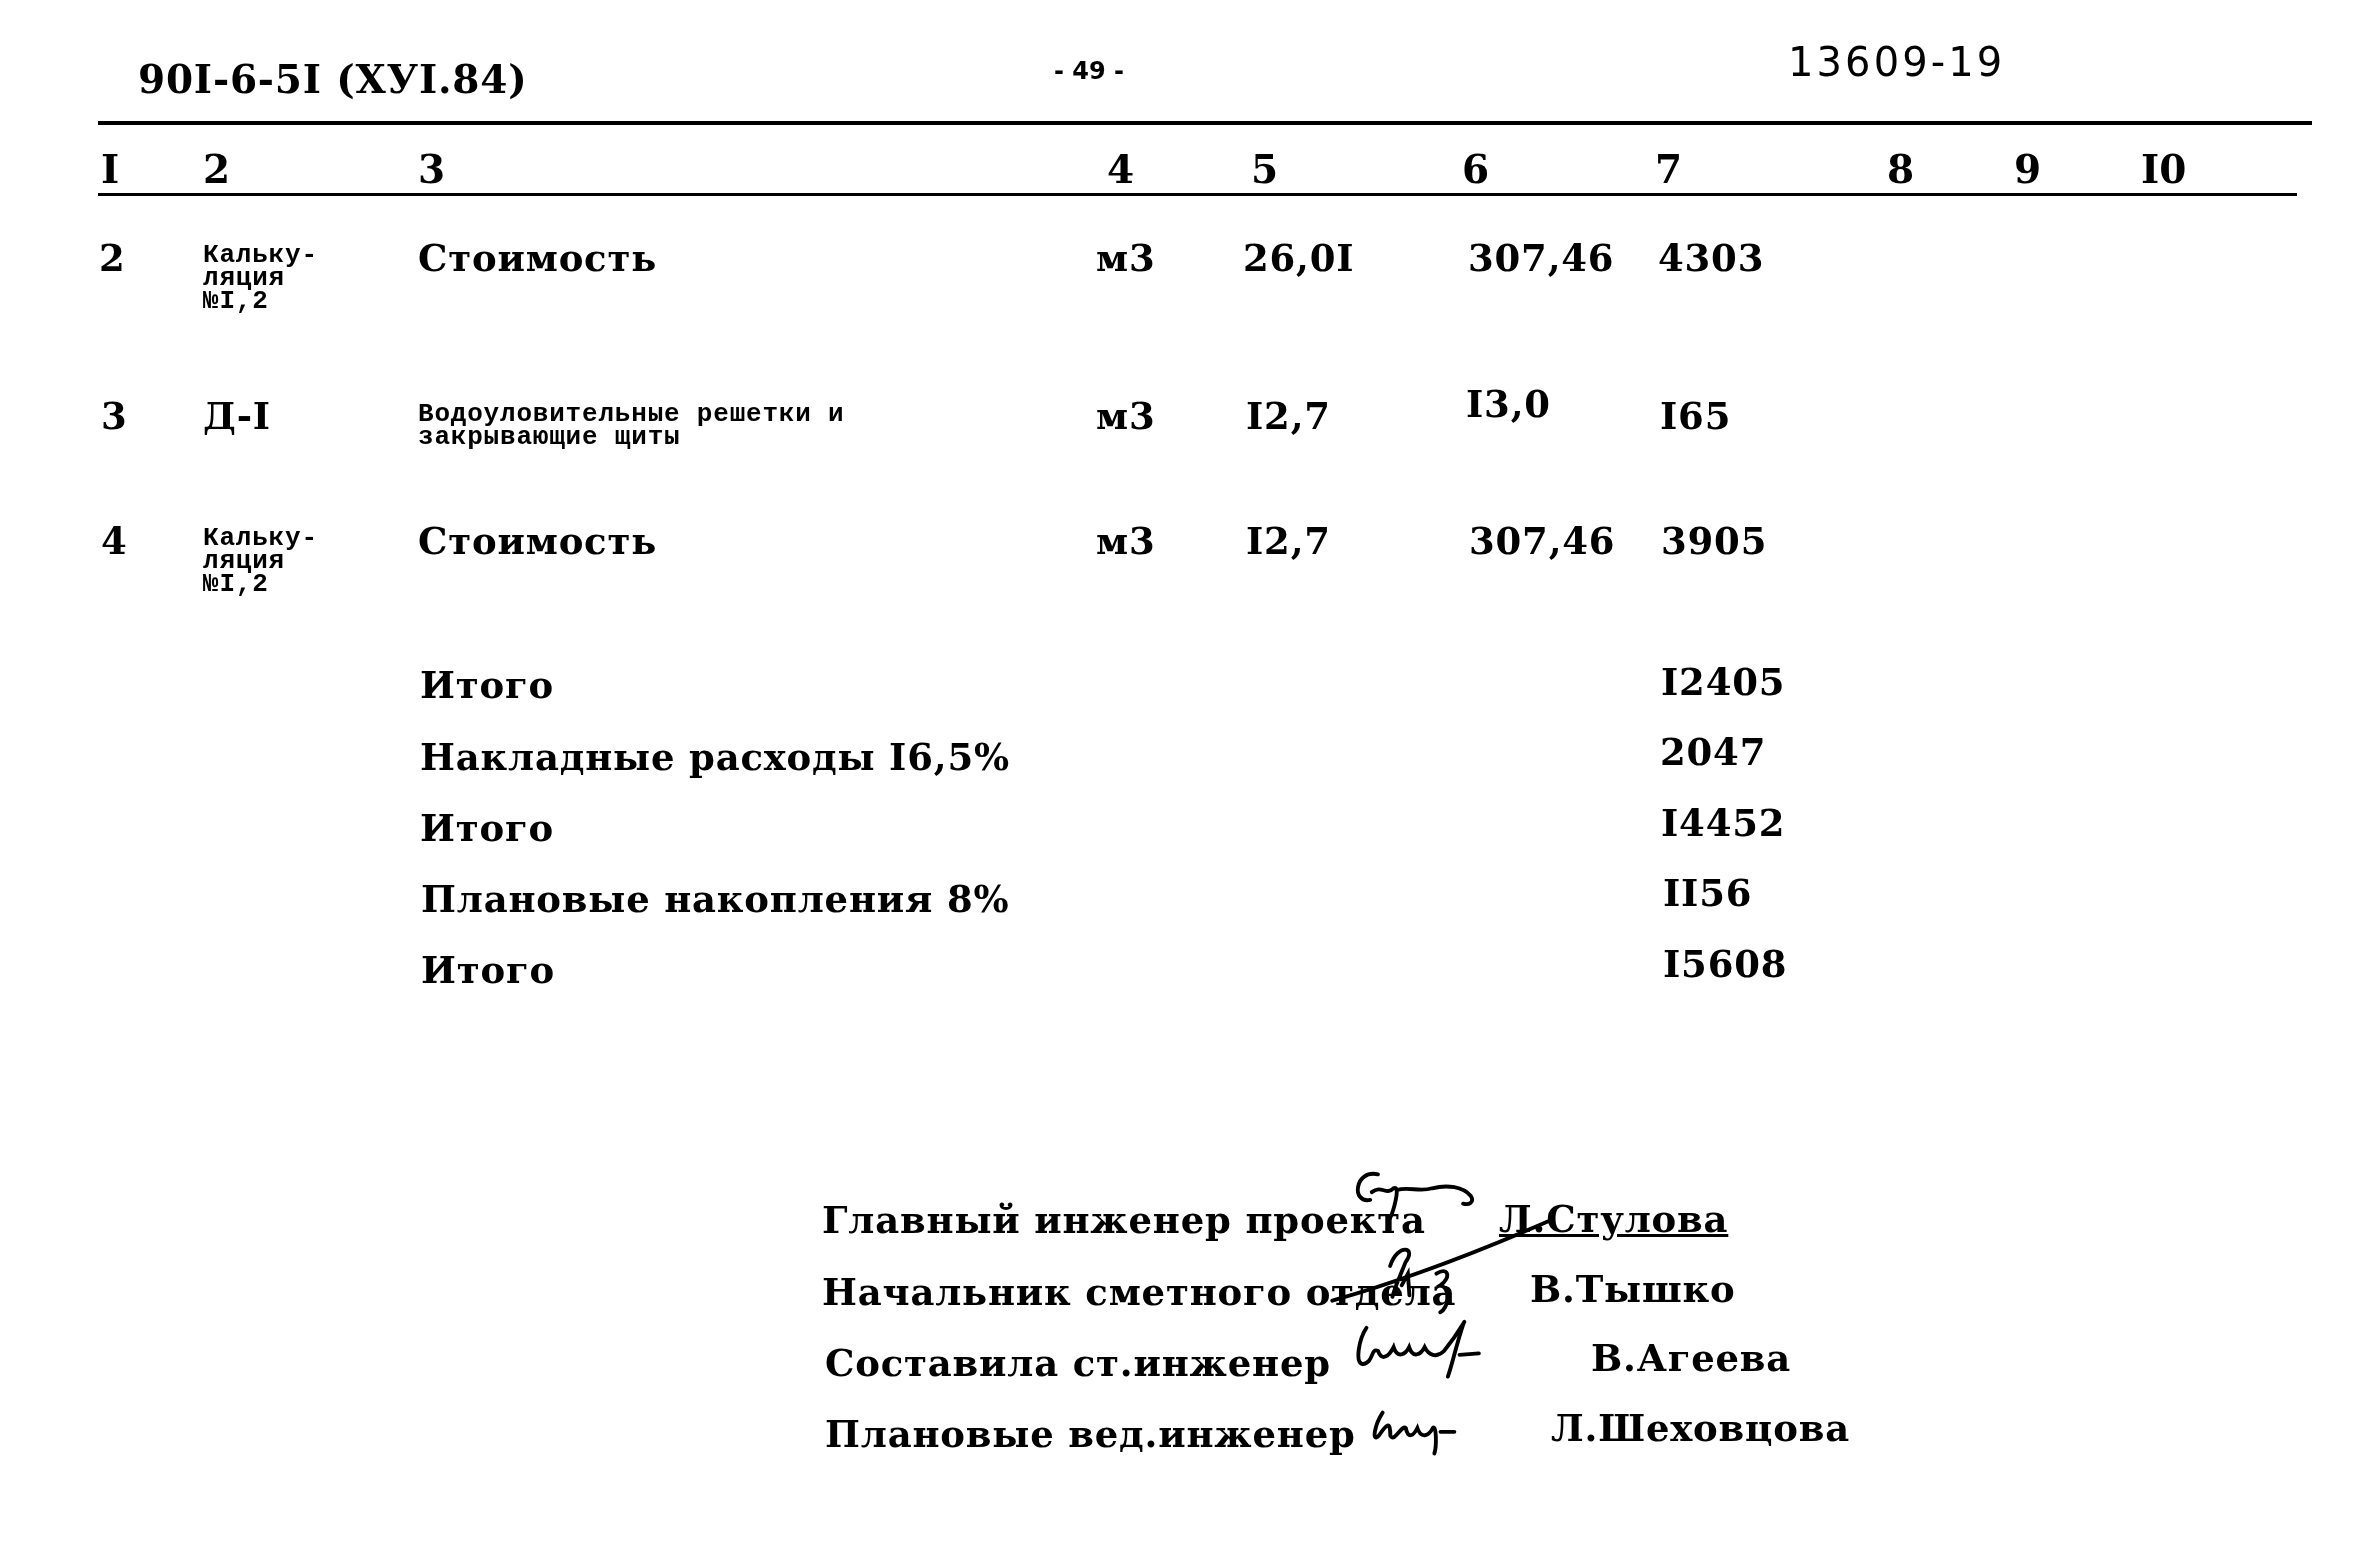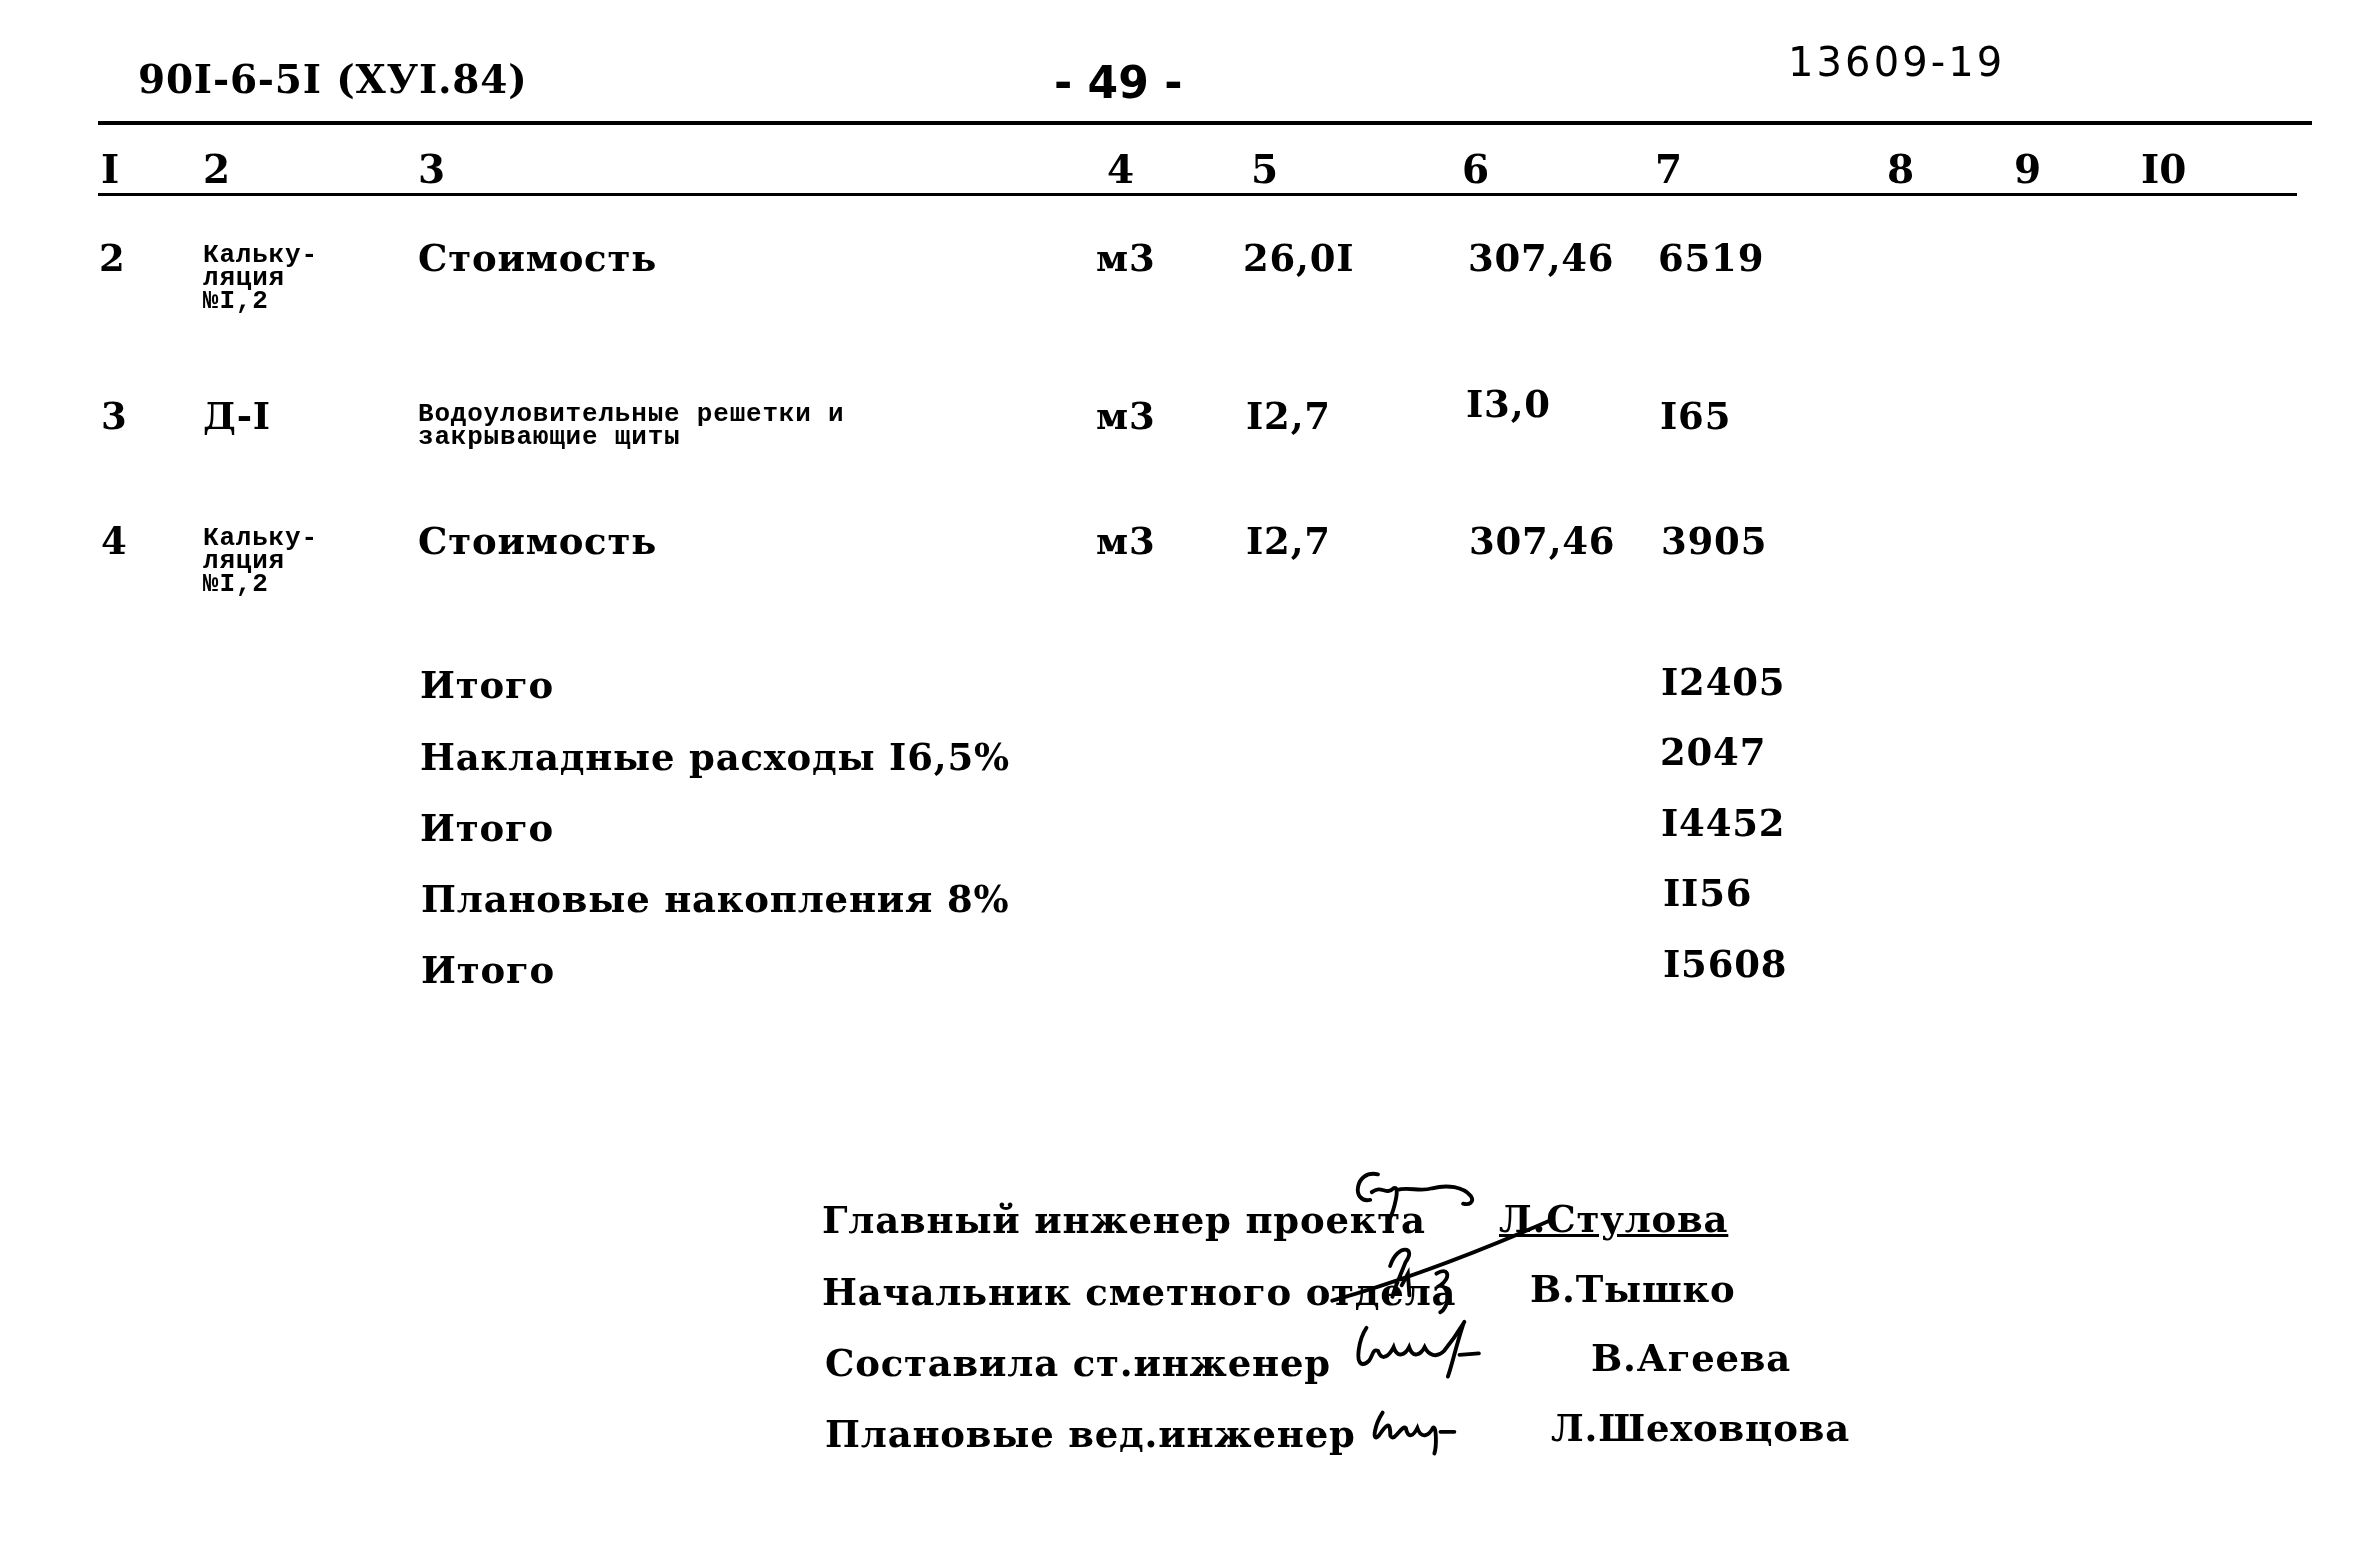--- a/index.html
+++ b/index.html
@@ -4,21 +4,21 @@
   <style>
     html, body { margin: 0; padding: 0; background: #ffffff; }
     body {
       width: 2377px; height: 1554px; position: relative; overflow: hidden;
       font-family: "DejaVu Sans Mono", "Liberation Mono", monospace;
       color: #000000;
     }
     .abs { position: absolute; white-space: nowrap; }
     .tw { font-family: "DejaVu Serif", "Liberation Serif", serif; font-weight: bold; }
     .hdr { font-size: 39px; letter-spacing: 0.8px; }
-    .pageno { font-family: "DejaVu Sans", "Liberation Sans", sans-serif; font-size: 44px; font-weight: bold; }
+    .pageno { font-family: "DejaVu Sans", "Liberation Sans", sans-serif; font-size: 24px; font-weight: bold; }
     .docnum { font-family: "DejaVu Sans", "Liberation Sans", sans-serif; font-size: 40px; letter-spacing: 3.1px; }
     .rule { position: absolute; background: #000; }
     .colhead { font-size: 39px; }
     .cell { font-size: 37px; line-height: 37px; letter-spacing: 0.8px; }
     .cell.multi { line-height: 23px; font-size: 26px; font-family: Liberation Mono, monospace; }
     .sig-label { font-size: 37px; letter-spacing: 0.8px; }
     .signature { position: absolute; }
     .signature svg { overflow: visible; }
   </style>
 </head>
@@ -48,21 +48,21 @@
   <div class="abs tw cell" style="left:99px; top:240px;">2</div>
   <div class="abs tw cell multi" style="left:203px; top:244px;">
     <div>Кальку-</div>
     <div>ляция</div>
     <div>№I,2</div>
   </div>
   <div class="abs tw cell" style="left:418px; top:240px;">Стоимость</div>
   <div class="abs tw cell" style="left:1096px; top:240px;">м3</div>
   <div class="abs tw cell" style="left:1243px; top:240px;">26,0I</div>
   <div class="abs tw cell" style="left:1468px; top:240px;">307,46</div>
-  <div class="abs tw cell" style="left:1658px; top:240px;">6519</div>
+  <div class="abs tw cell" style="left:1658px; top:240px;">4303</div>
 </div>
 
 <div>
   <div class="abs tw cell" style="left:101px; top:398px;">3</div>
   <div class="abs tw cell" style="left:203px; top:398px;">Д-I</div>
   <div class="abs tw cell multi" style="left:418px; top:403px;">
     <div>Водоуловительные решетки и</div>
     <div>закрывающие щиты</div>
   </div>
   <div class="abs tw cell" style="left:1096px; top:398px;">м3</div>

